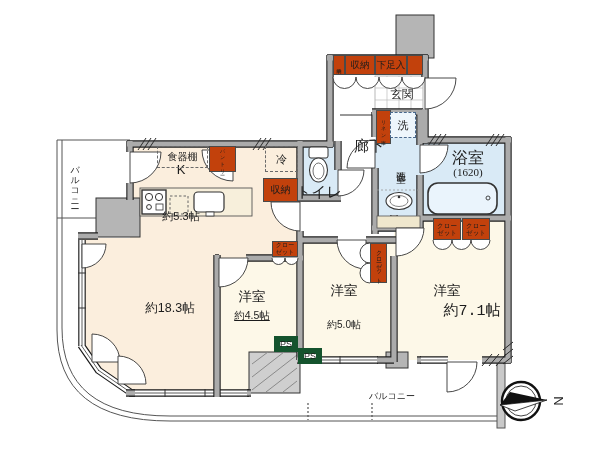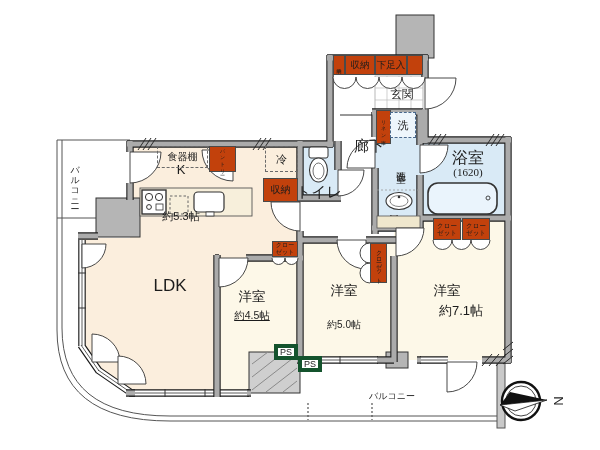--- a/index.html
+++ b/index.html
@@ -5,21 +5,21 @@
   html,body{margin:0;padding:0;background:#fff;}
   #plan{position:relative;width:600px;height:450px;background:#ffffff;overflow:hidden;
         font-family:"Liberation Sans",sans-serif;}
   #plan svg{position:absolute;left:0;top:0;}
   .lbl{position:absolute;display:flex;align-items:center;justify-content:center;
        color:#1c1c1c;white-space:nowrap;box-sizing:border-box;}
   .v{writing-mode:vertical-rl;letter-spacing:1px;}
   .tan{background:#c2410c;border:1px solid #4a4a4a;}
   .dash{border:1.3px dashed #6a6a6a;}
   .dashblue{border:1.4px dashed #49688c;background:#eef6fc;}
-  .psbox{background:#ffffff;border:4px solid #14532d;margin-top:8px;}
+  .psbox{background:#ffffff;border:6px solid #14532d;}
   .wrap{white-space:normal;word-break:break-all;line-height:1.1;text-align:center;}
   .rot90{transform:rotate(90deg);}
 </style>
 </head>
 <body>
 
 <div id="plan">
 <svg width="600" height="450" viewBox="0 0 600 450">
 
   <g>
@@ -148,21 +148,21 @@
   <path d="M308,403 V420 M372,403 V420" stroke="#555" stroke-width="1.2" stroke-dasharray="2,2" fill="none"></path>
 
   <g>
     <circle cx="521" cy="401" r="19" fill="#fff" stroke="#111" stroke-width="2.4"></circle>
     <circle cx="521" cy="401" r="15" fill="none" stroke="#111" stroke-width="0.8"></circle>
     <polygon points="500,405 547,400 510,392" fill="#111"></polygon>
     <polygon points="500,405 547,400 515,411" fill="#fff" stroke="#111" stroke-width="0.8"></polygon>
   </g>
 </svg>
 
-  <div class="lbl" style="left:140px;top:276px;width:60px;height:20px;font-size:17px;">LDK</div>
+  <div class="lbl" style="left:133px;top:300px;width:74px;height:16px;font-size:12.5px;">約18.3帖</div>
 
   <div class="lbl" style="left:166px;top:162px;width:30px;height:15px;font-size:13px;">K</div>
   <div class="lbl" style="left:156px;top:179px;width:50px;height:14px;font-size:11px;margin-top:30px;">約5.3帖</div>
 
   <div class="lbl dash" style="left:157px;top:146px;width:51px;height:22px;font-size:10px;">食器棚</div>
   <div class="lbl tan v" style="left:209px;top:146px;width:27px;height:26px;font-size:5px;">パントリー</div>
   <div class="lbl dash" style="left:265px;top:146px;width:33px;height:26px;font-size:11px;">冷</div>
   <div class="lbl tan" style="left:263px;top:178px;width:35px;height:24px;font-size:10px;">収納</div>
 
   <div class="lbl" style="left:300px;top:186px;width:38px;height:12px;font-size:15px;">トイレ</div>
@@ -187,21 +187,21 @@
   <div class="lbl tan wrap" style="left:433px;top:218px;width:28px;height:22px;font-size:6.5px;">クローゼット</div>
   <div class="lbl tan wrap" style="left:462px;top:218px;width:28px;height:22px;font-size:6.5px;">クローゼット</div>
 
   <div class="lbl" style="left:222px;top:289px;width:60px;height:16px;font-size:13.5px;">洋室</div>
   <div class="lbl" style="left:222px;top:309px;width:60px;height:13px;font-size:10.5px;text-decoration:underline;">約4.5帖</div>
 
   <div class="lbl" style="left:314px;top:283px;width:60px;height:16px;font-size:13.5px;">洋室</div>
   <div class="lbl" style="left:314px;top:318px;width:60px;height:13px;font-size:10px;">約5.0帖</div>
 
   <div class="lbl" style="left:417px;top:283px;width:60px;height:16px;font-size:13.5px;">洋室</div>
-  <div class="lbl" style="left:431px;top:304px;width:60px;height:13px;font-size:13px;">約7.1帖</div>
+  <div class="lbl" style="left:442px;top:304px;width:60px;height:13px;font-size:15px;font-family:Liberation Mono, monospace;">約7.1帖</div>
 
   <div class="lbl psbox" style="left:274px;top:336px;width:24px;height:16px;font-size:9px;">PS</div>
   <div class="lbl psbox" style="left:298px;top:348px;width:24px;height:16px;font-size:9px;">PS</div>
 
   <div class="lbl v" style="left:67px;top:150px;width:15px;height:64px;font-size:9px;">バルコニー</div>
   <div class="lbl" style="left:360px;top:390px;width:64px;height:12px;font-size:9px;">バルコニー</div>
 
   <div class="lbl rot90" style="left:551px;top:393px;width:16px;height:16px;font-size:13px;">N</div>
 </div>
 

